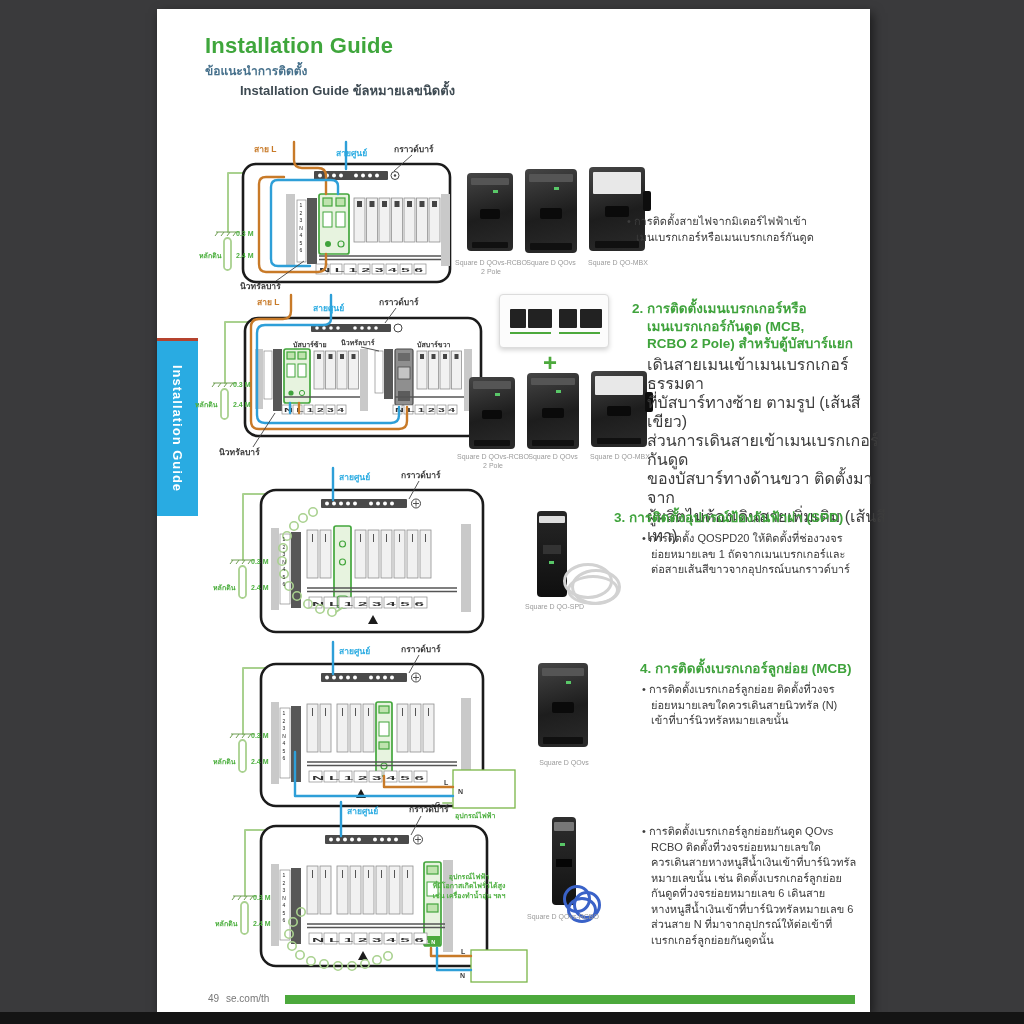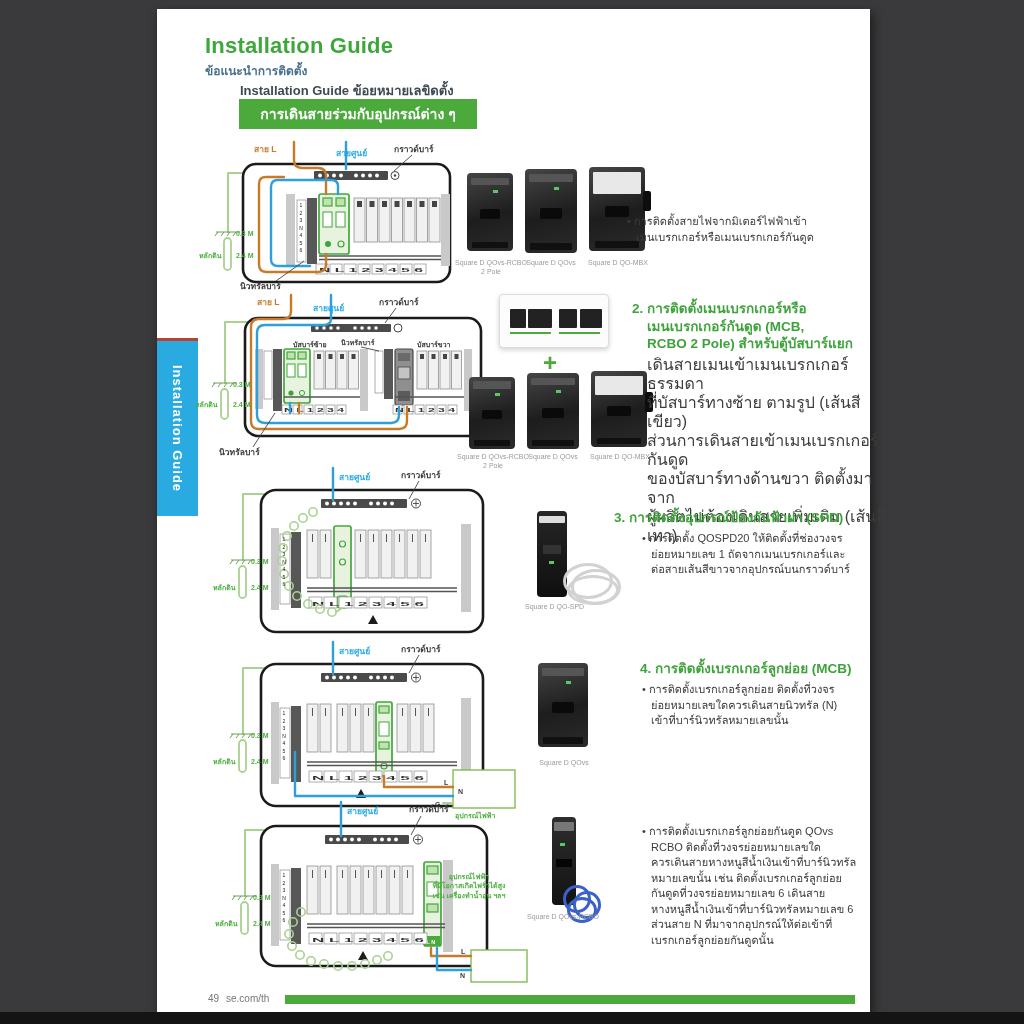--- a/index.html
+++ b/index.html
@@ -75,22 +75,21 @@
   .slott{font-size:6px;fill:#333;font-weight:bold;}
   .warn{fill:#1c1c1c;}
 </style>
 </head>
 <body>
 
 <div class="page">
 
   <div class="abs title" style="left:48px;top:24px;">Installation Guide</div>
   <div class="abs subtitle" style="left:48px;top:52px;">ข้อแนะนำการติดตั้ง</div>
-  <div class="abs subheading" style="left:83px;top:71px;">Installation Guide ข้อยหมายเลขิดตั้ง</div>
-  <div class="abs banner" style="left:82px;top:90px;width:238px;">การเดินสายร่วมกับอุปกรณ์ต่าง ๆ</div>
+  <div class="abs subheading" style="left:83px;top:71px;">Installation Guide ข้ลหมายเลขนิดตั้ง</div>
 
   <div class="abs tab" style="left:0;top:329px;width:41px;height:175px;">
     <span>Installation Guide</span>
   </div>
 
   <div class="abs" style="left:41px;top:131px;width:262px;height:150px;">
     <svg width="262" height="150" viewBox="0 0 262 150">
       <path class="wg" d="M88,33 H30 V92"></path>
       <rect class="pnl" x="45" y="24" width="207" height="118" rx="13"></rect>
       <g>

